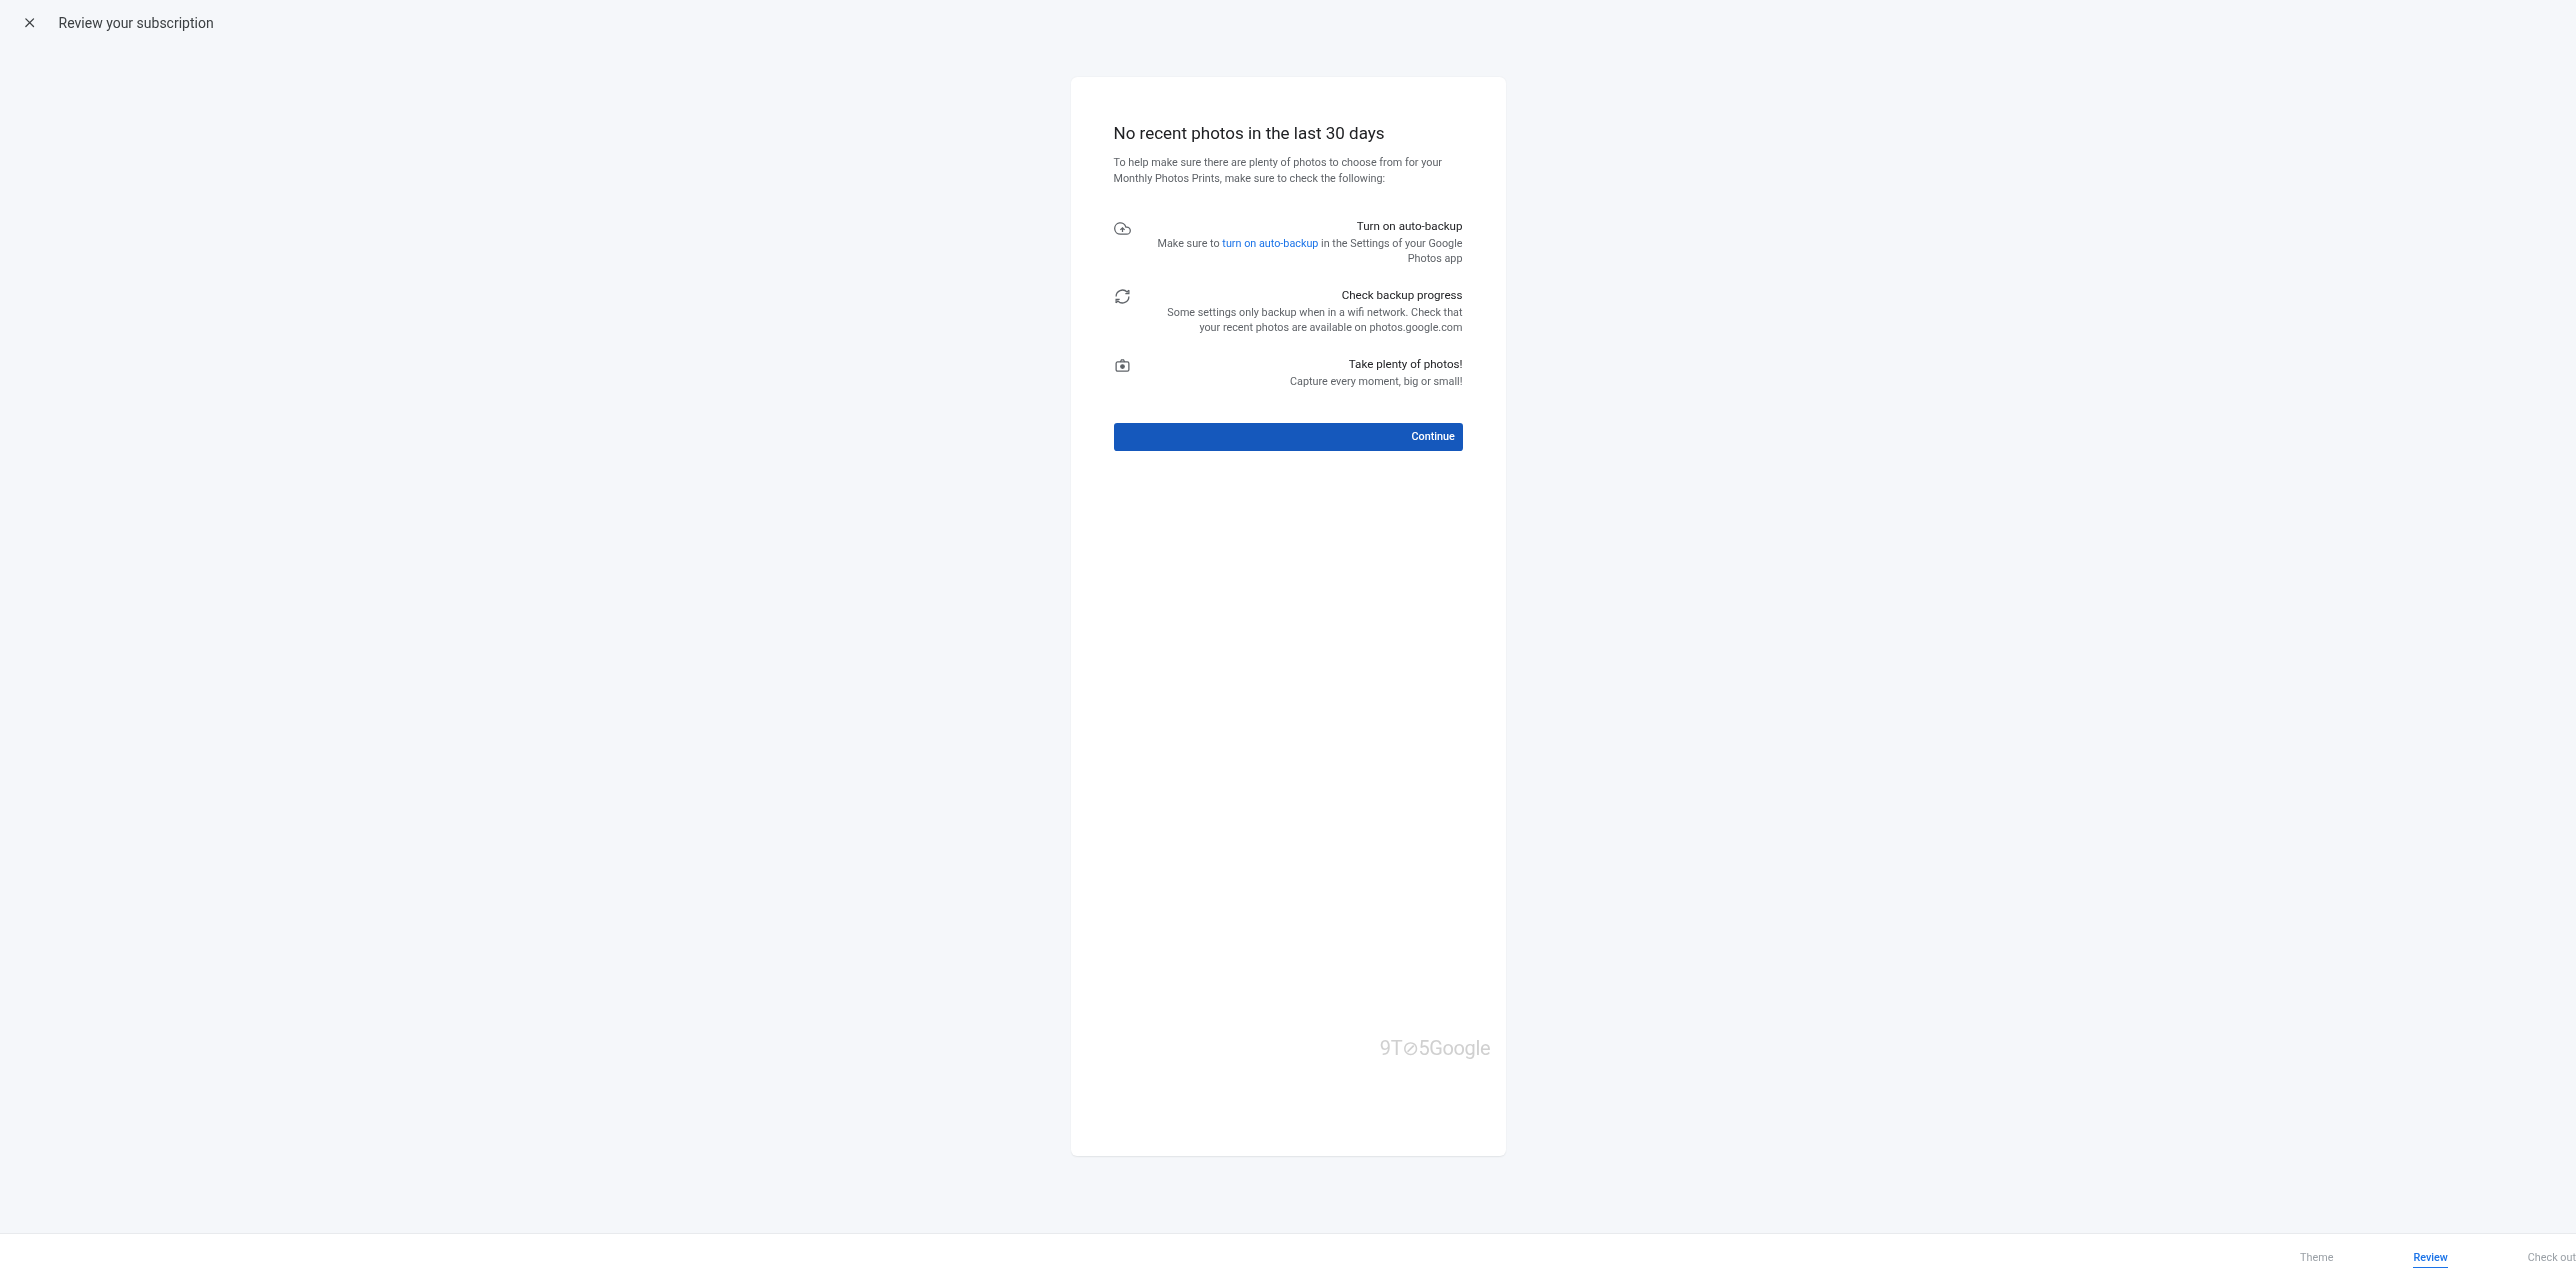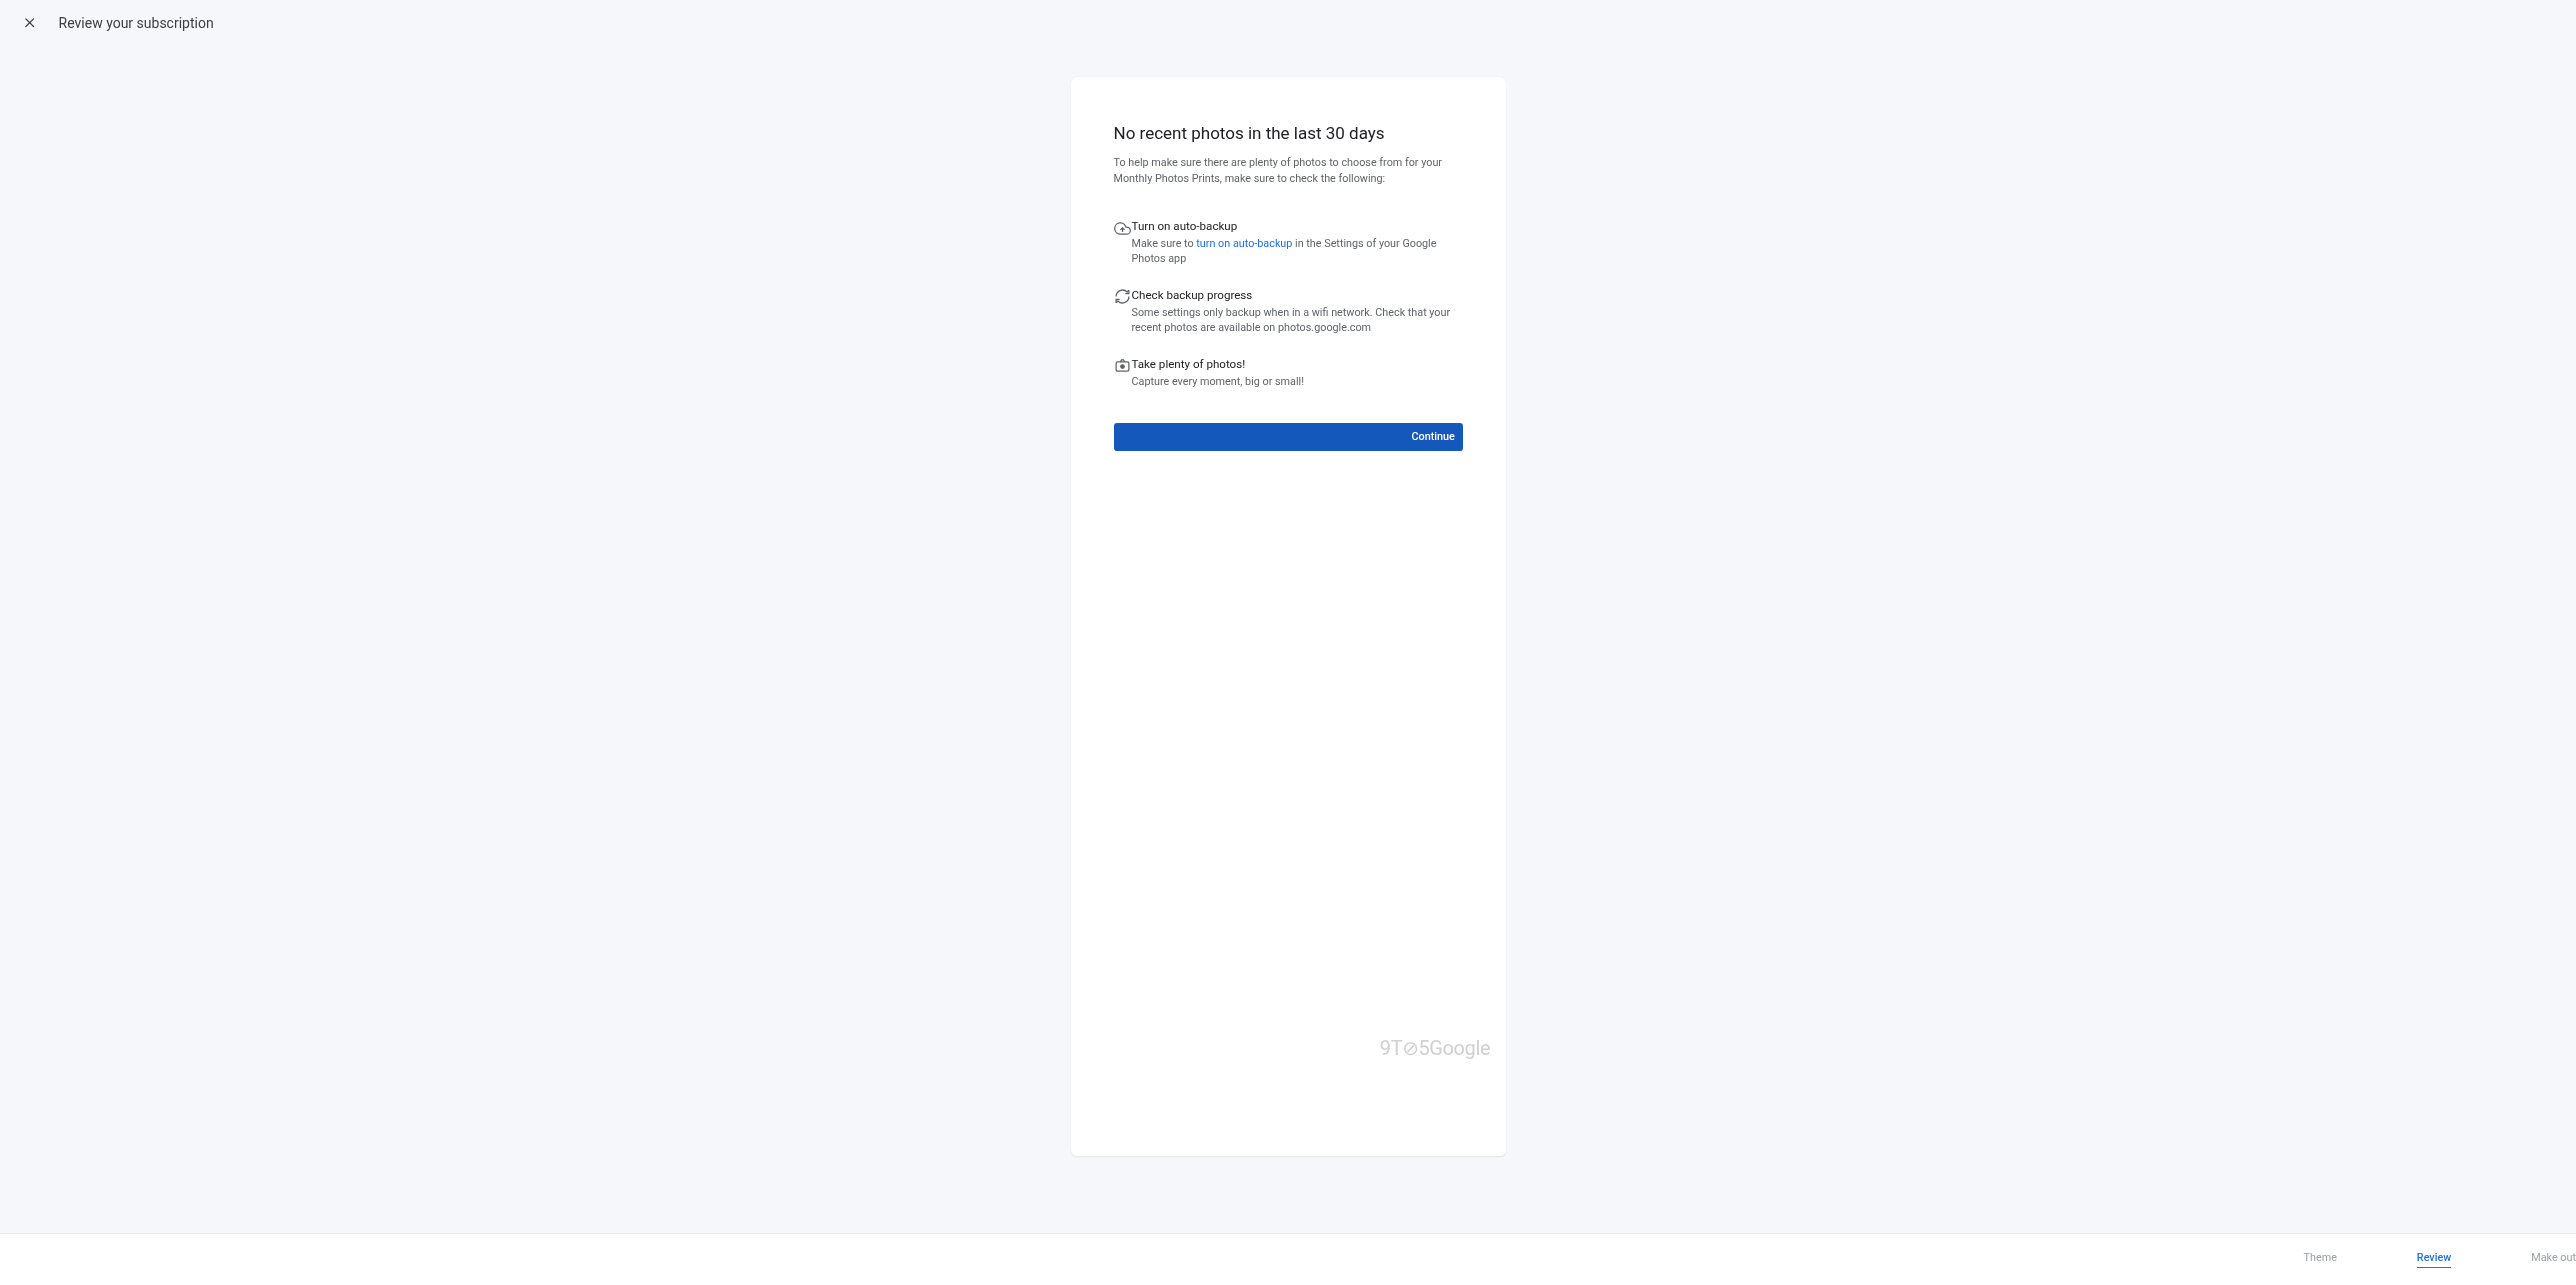--- a/index.html
+++ b/index.html
@@ -62,22 +62,23 @@
       margin-bottom: 12.3px;
     }
     .card-description {
       font-size: 10.8px;
       color: #5f6368;
       line-height: 1.45;
       margin-bottom: 32px;
     }
     .info-item {
       display: flex;
-      gap: 1px;
+      gap: 22px;
       margin-bottom: 21.6px;
+      text-align: right;
     }
     .info-icon {
       width: 17px;
       height: 17px;
       flex-shrink: 0;
       margin-top: 0.8px;
       color: #5f6368;
     }
     .info-icon svg {
       width: 100%;
@@ -213,16 +214,16 @@
     <button class="continue-button">Continue</button>
 
     <div class="watermark">9T⊘5Google</div>
   </div>
 </div>
 
 <div class="footer">
   <nav class="footer-nav">
     <span class="footer-tab">Theme</span>
     <span class="footer-tab active">Review</span>
-    <span class="footer-tab">Make out</span>
+    <span class="footer-tab">Check out</span>
   </nav>
 </div>
 
 
 </body></html>

